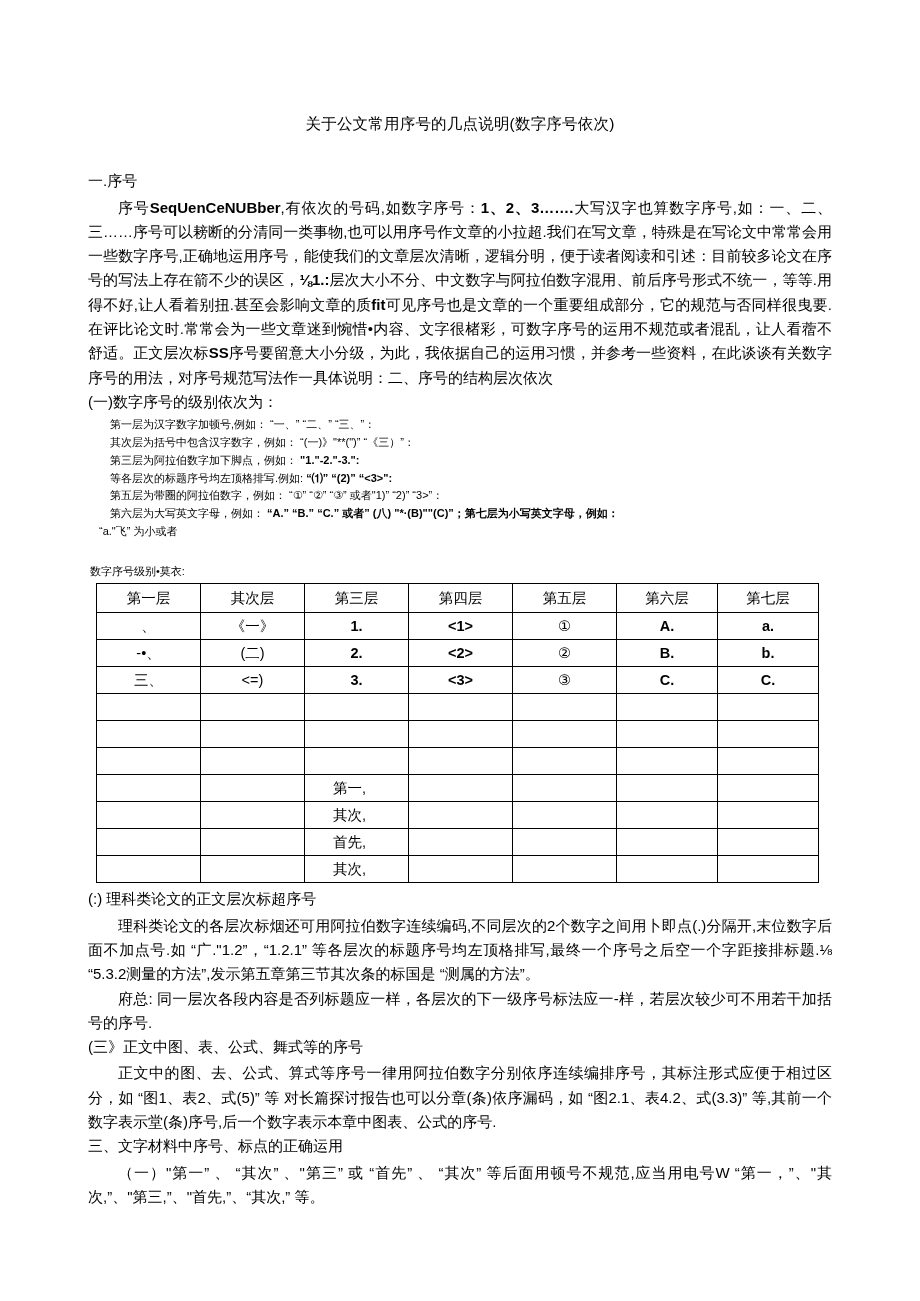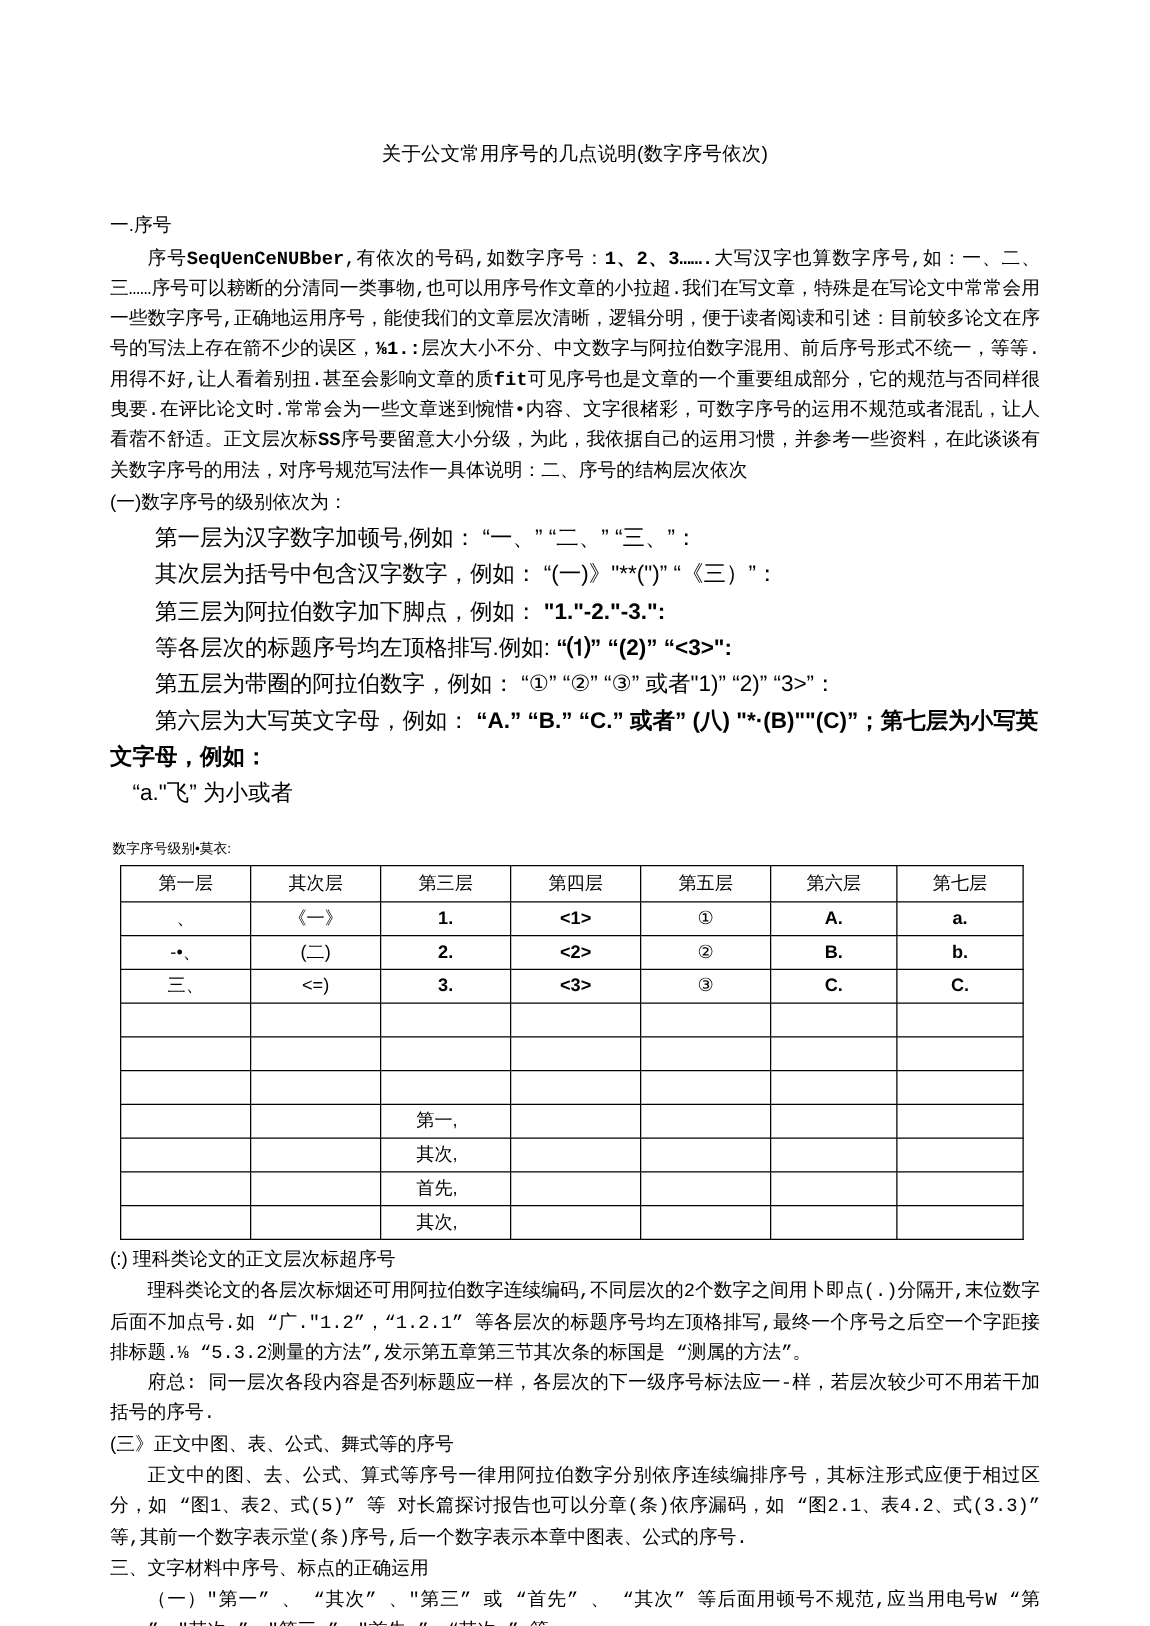--- a/index.html
+++ b/index.html
@@ -37,24 +37,23 @@
     text-align: justify;
     text-justify: inter-ideograph;
   }
   .para {
     font-size: 15px;
     line-height: 1.62;
     margin: 0;
     text-align: justify;
     text-justify: inter-ideograph;
     text-indent: 2em;
-    font-family: Liberation Mono, monospace;
   }
   .list-line {
-    font-size: 18px;
+    font-size: 11px;
     line-height: 1.62;
     margin: 0;
     text-indent: 2em;
   }
   .list-line.cont {
     text-indent: 1em;
   }
   b, .b { font-weight: bold; }
   .gap-md { height: 22px; }
   .tbl-caption {

